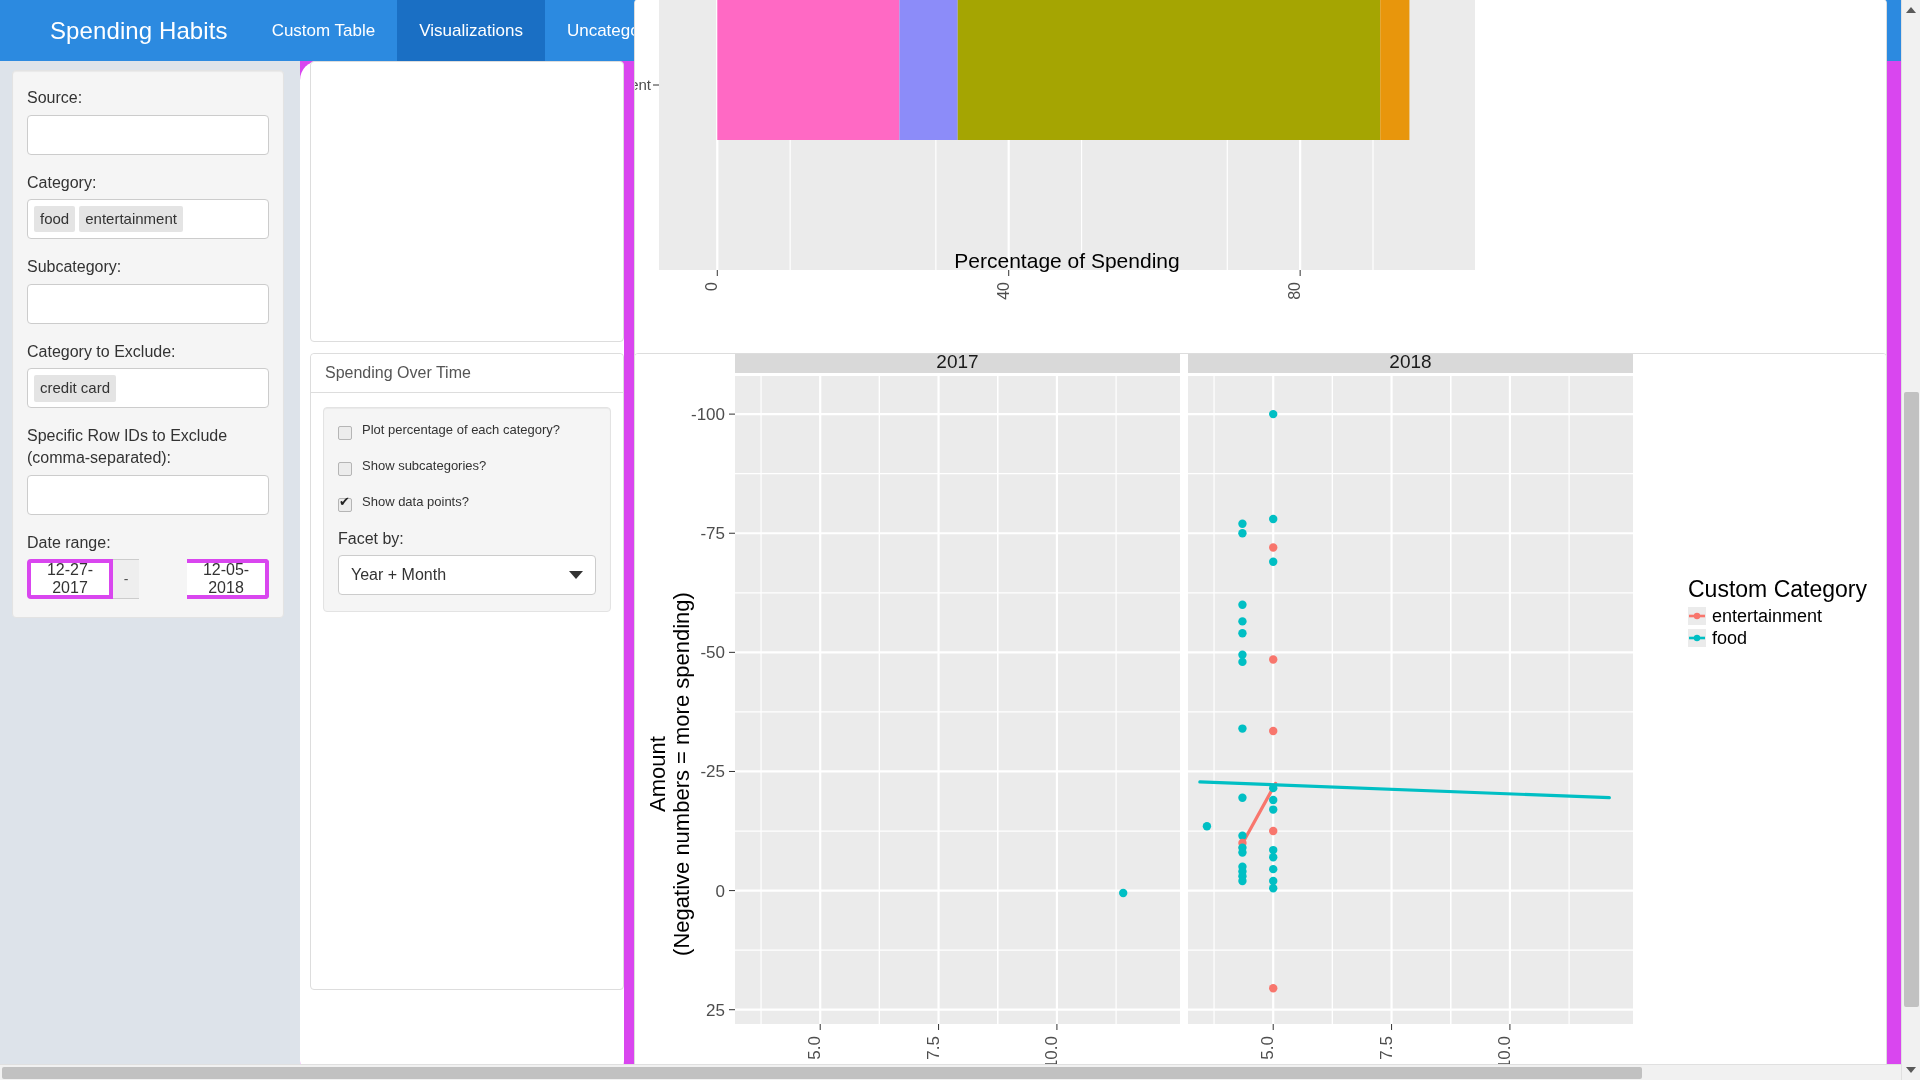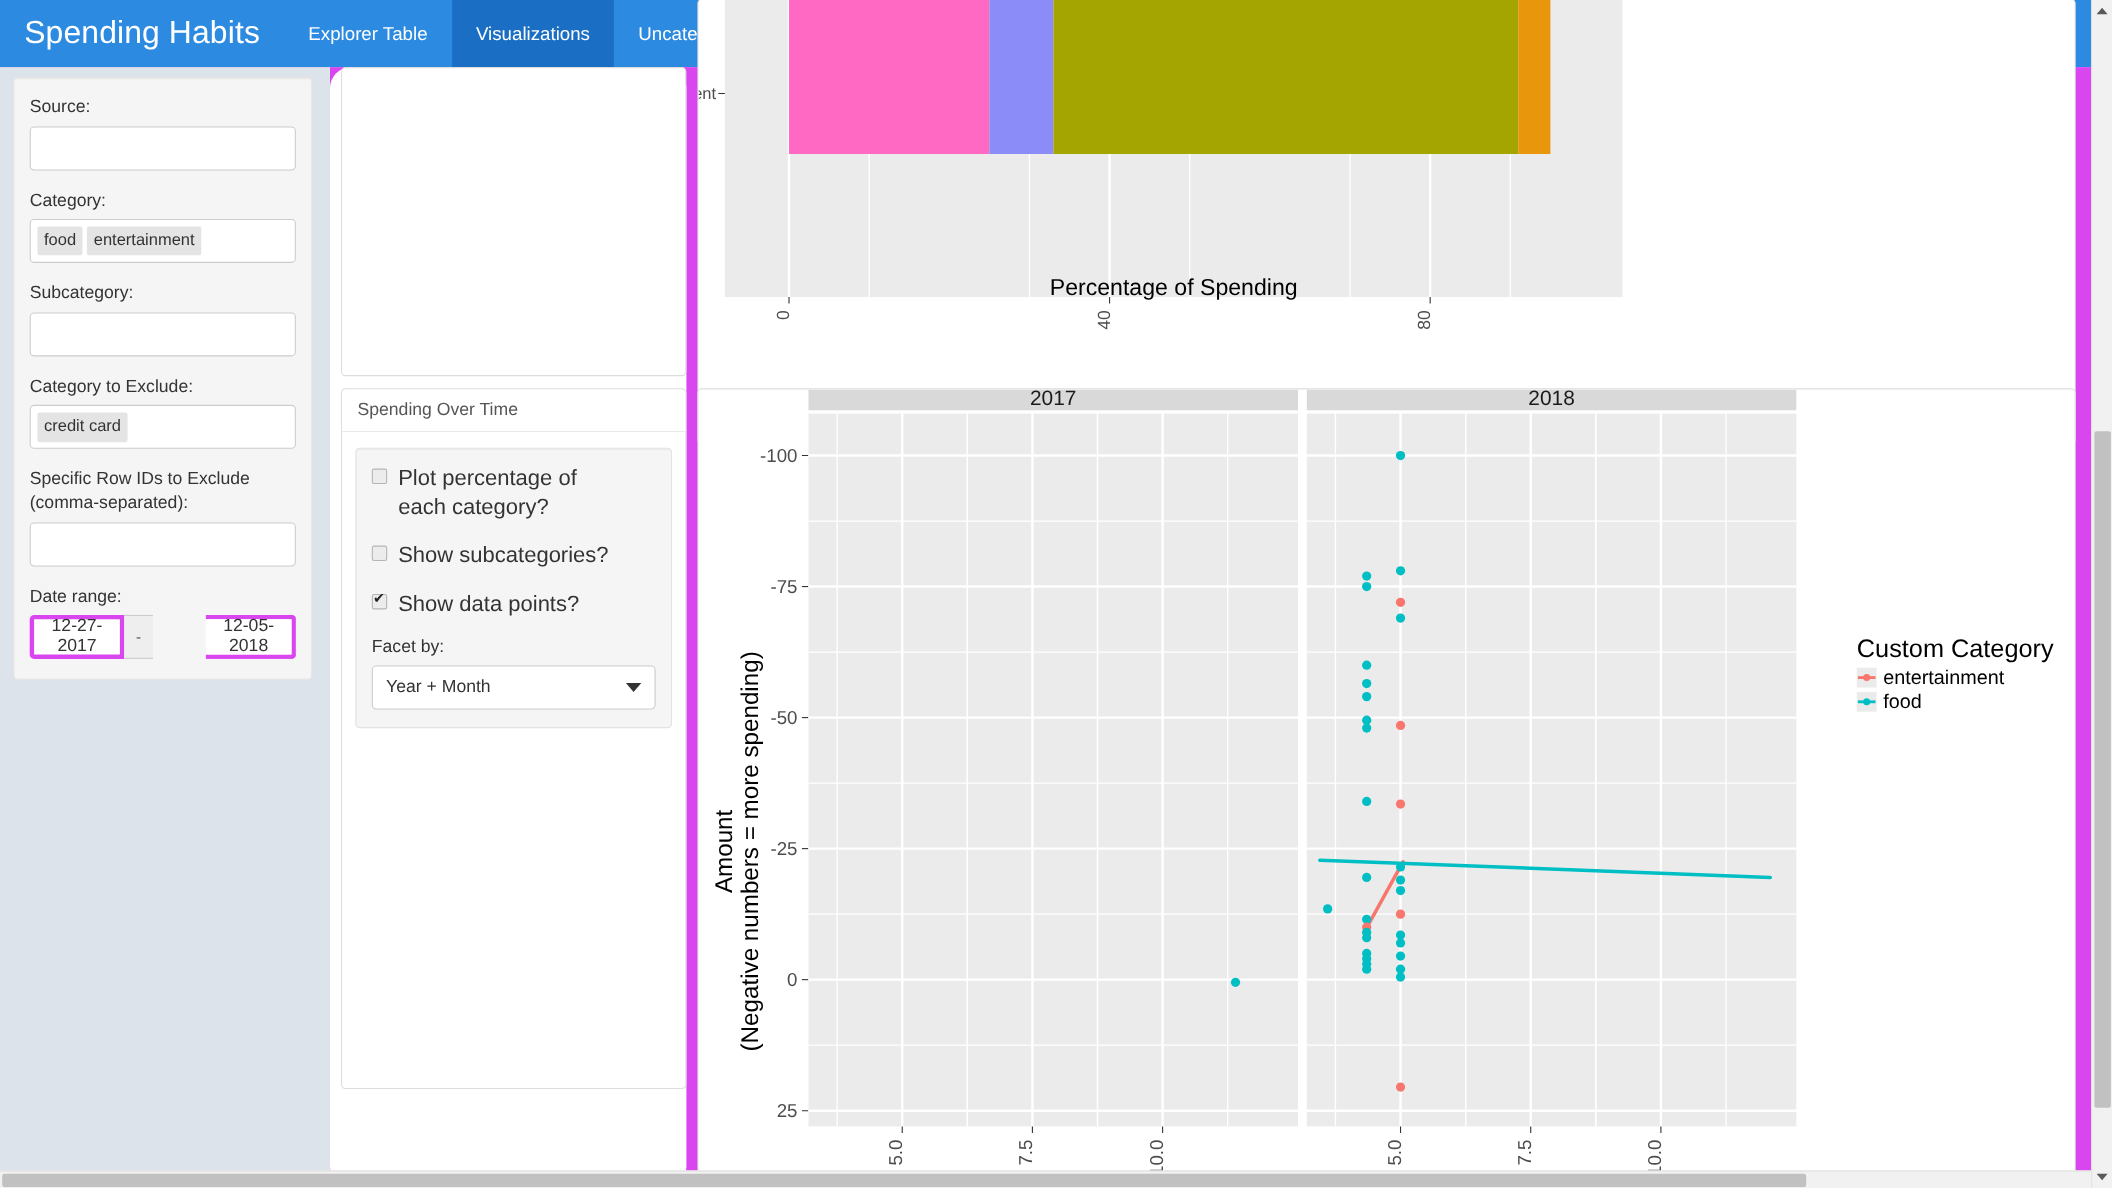--- a/index.html
+++ b/index.html
@@ -14,22 +14,23 @@
   
   .navbar {
     position: absolute; top: 0; left: 0;
     width: 1901px; height: 61px;
     background: #2c8ae0;
     display: flex; align-items: stretch;
   }
   .brand {
     display: flex; align-items: center;
     padding: 0 22px 0 22px;
-    color: #ffffff; font-size: 29px; font-weight: 400;
+    color: #ffffff; font-size: 24px; font-weight: 400;
     letter-spacing: .1px;
+    margin-left: 28px;
   }
   .nav-items { display: flex; align-items: stretch; }
   .nav-item {
     display: flex; align-items: center;
     padding: 0 22px;
     color: #ffffff; font-size: 17px;
     cursor: pointer; white-space: nowrap;
   }
   .nav-item.active { background: #1a6fc4; }
 
@@ -143,21 +144,21 @@
     border: 1px solid #b5b5b5;
     background: #ececec;
     border-radius: 2px;
     position: relative;
   }
   .chk.checked::after {
     content: "✔";
     position: absolute; left: 0px; top: -4px;
     font-size: 13px; color: #222; line-height: 14px;
   }
-  .chk-label { font-size: 20px; color: #333; line-height: 1.3; max-width: 205px; }
+  .chk-label { font-size: 13px; color: #333; line-height: 1.3; max-width: 205px; }
   .facet-label { font-size: 16px; color: #333; margin-bottom: 7px; }
   .select {
     width: 100%; height: 40px;
     background: #ffffff;
     border: 1px solid #ccc;
     border-radius: 4px;
     display: flex; align-items: center; justify-content: space-between;
     padding: 0 12px;
     font-size: 16px; color: #333;
   }
@@ -225,21 +226,21 @@
     width: 1640px; height: 12px;
     background: #c1c1c1; border-radius: 2px;
   }
 </style>
 </head>
 <body>
 
 <div class="navbar">
   <div class="brand">Spending Habits</div>
   <div class="nav-items">
-    <div class="nav-item">Explorer Table</div>
+    <div class="nav-item">Custom Table</div>
     <div class="nav-item active">Visualizations</div>
     <div class="nav-item">Uncategorized Descriptions</div>
   </div>
 </div>
 
 <div class="page">
 
   <div class="sidebar-col">
     <div class="well">
 

